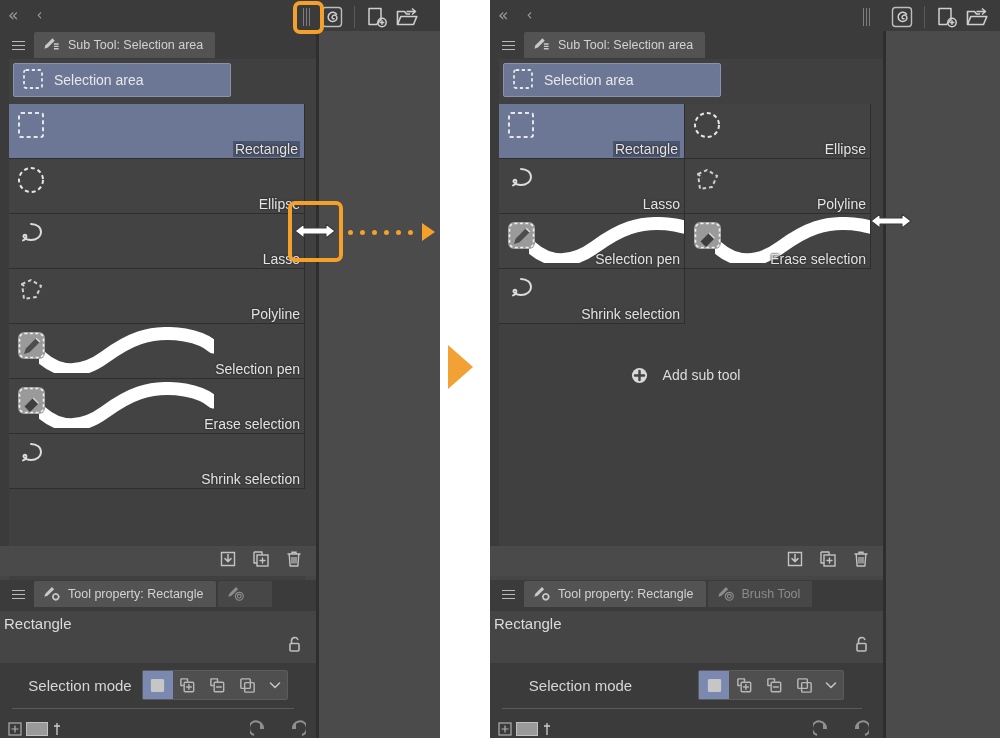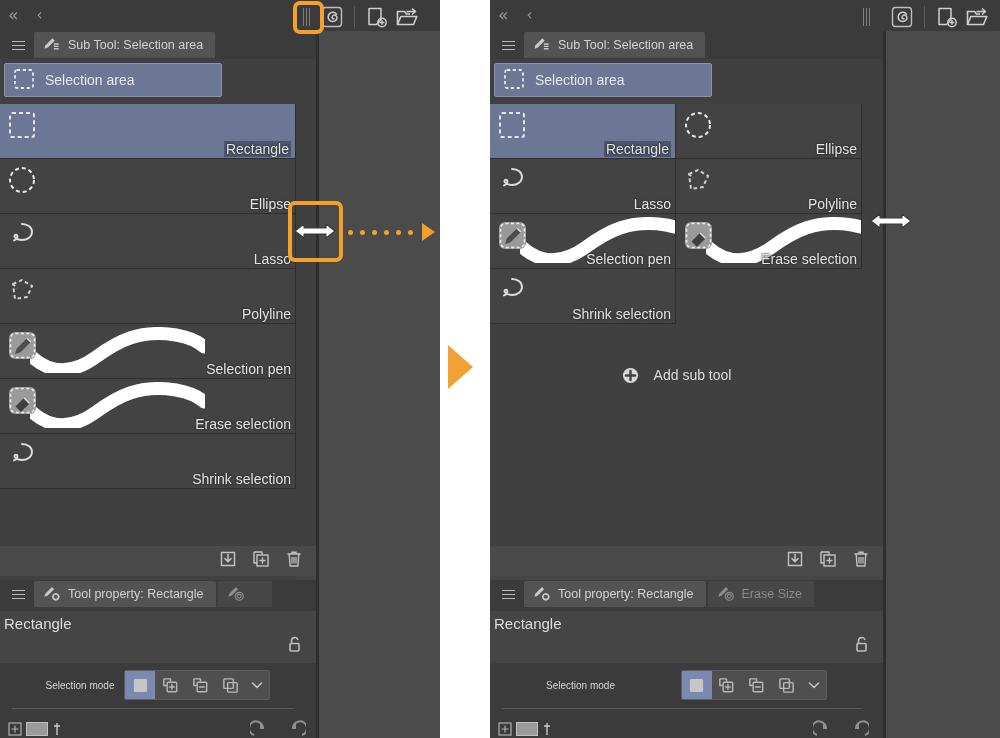--- a/index.html
+++ b/index.html
@@ -49,21 +49,21 @@
     align-items: center; justify-content: center; gap: 3px;
   }
   .hamburger i { display: block; width: 13px; height: 1px; background: #b9b9b9; }
   .tab {
     height: 26px; display: flex; align-items: center; gap: 7px;
     padding: 0 12px 0 8px; background: #535353; color: #d2d2d2;
     font-size: 12.5px; border-radius: 2px 2px 0 0; white-space: nowrap;
   }
   .tab.inactive { background: #474747; color: #8b8b8b; }
 
-  .pal-body { position: absolute; left: 0; background: #404040; }
+  .pal-body { position: absolute; left: 9px; background: #404040; }
 
   .selrow {
     position: absolute; left: 4px; height: 34px;
     background: #6b7795; border: 1px solid #8a93ab;
     display: flex; align-items: center; gap: 10px; padding-left: 8px;
     color: #e7e7e7; font-size: 14px; border-radius: 2px;
   }
 
   .grid { position: absolute; left: 0; display: flex; flex-wrap: wrap; }
   .cell {
@@ -103,21 +103,21 @@
   .tp-head { position: absolute; left:0; top:0; height: 28px; width:100%;
              display:flex; align-items:center; background:#3b3b3b; }
   .tp-title {
     position: absolute; left: 0; background: #454545;
     color: #dcdcdc; font-size: 15px; padding: 4px 0 0 4px;
   }
   .tp-title .lock { position: absolute; right: 12px; bottom: 6px; }
   .tp-sep { position: absolute; height: 1px; background: #5a5a5a; }
 
   .selmode { position: absolute; display: flex; align-items: center; }
-  .selmode .lab { color: #d6d6d6; font-size: 10px; }
+  .selmode .lab { color: #d6d6d6; font-size: 15px; }
   .selmode .grp {
     display: flex; align-items: center; background: #4f4f4f;
     border: 1px solid #5c5c5c; border-radius: 2px; height: 30px;
   }
   .selmode .sq { width: 30px; height: 28px; display:flex; align-items:center; justify-content:center; }
   .selmode .sq.on { background: #7b89b0; }
   .selmode .caret { width: 24px; height: 28px; display:flex; align-items:center; justify-content:center; }
 
   
   .obox {
@@ -591,21 +591,21 @@
           <span>Tool property: Rectangle</span>
         </div>
         <div class="tab inactive" style="margin-left:2px;">
           <span>
             <svg width="19" height="19" viewBox="0 0 20 20">
               <path d="M2.5 14.5l1-3.3 7-7 2.3 2.3-7 7z" fill="#8d8d8d"></path>
               <circle cx="14" cy="14" r="4.2" fill="none" stroke="#8d8d8d" stroke-width="1.2"></circle>
               <circle cx="14" cy="14" r="2" fill="none" stroke="#8d8d8d" stroke-width="1.2"></circle>
             </svg>
           </span>
-          <span>Erase Size</span>
+          <span>Brush Tool</span>
         </div>
       </div>
 
       <div class="tp-title" style="top:31px; width:393px; height:52px;">
         <span>Rectangle</span>
         <span class="lock">
           <svg width="18" height="19" viewBox="0 0 18 19">
             <path d="M5.5 8.5V5.8a3.3 3.3 0 0 1 6.3-1.3" fill="none" stroke="#bdbdbd" stroke-width="1.6" stroke-linecap="round"></path>
             <rect x="4" y="8.5" width="9" height="7.5" rx="1" fill="none" stroke="#bdbdbd" stroke-width="1.6"></rect>
           </svg>

